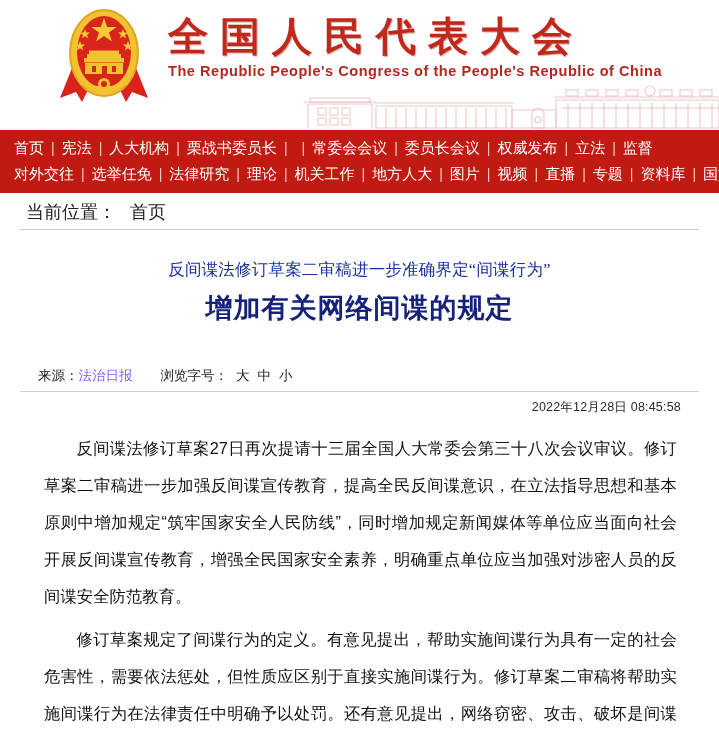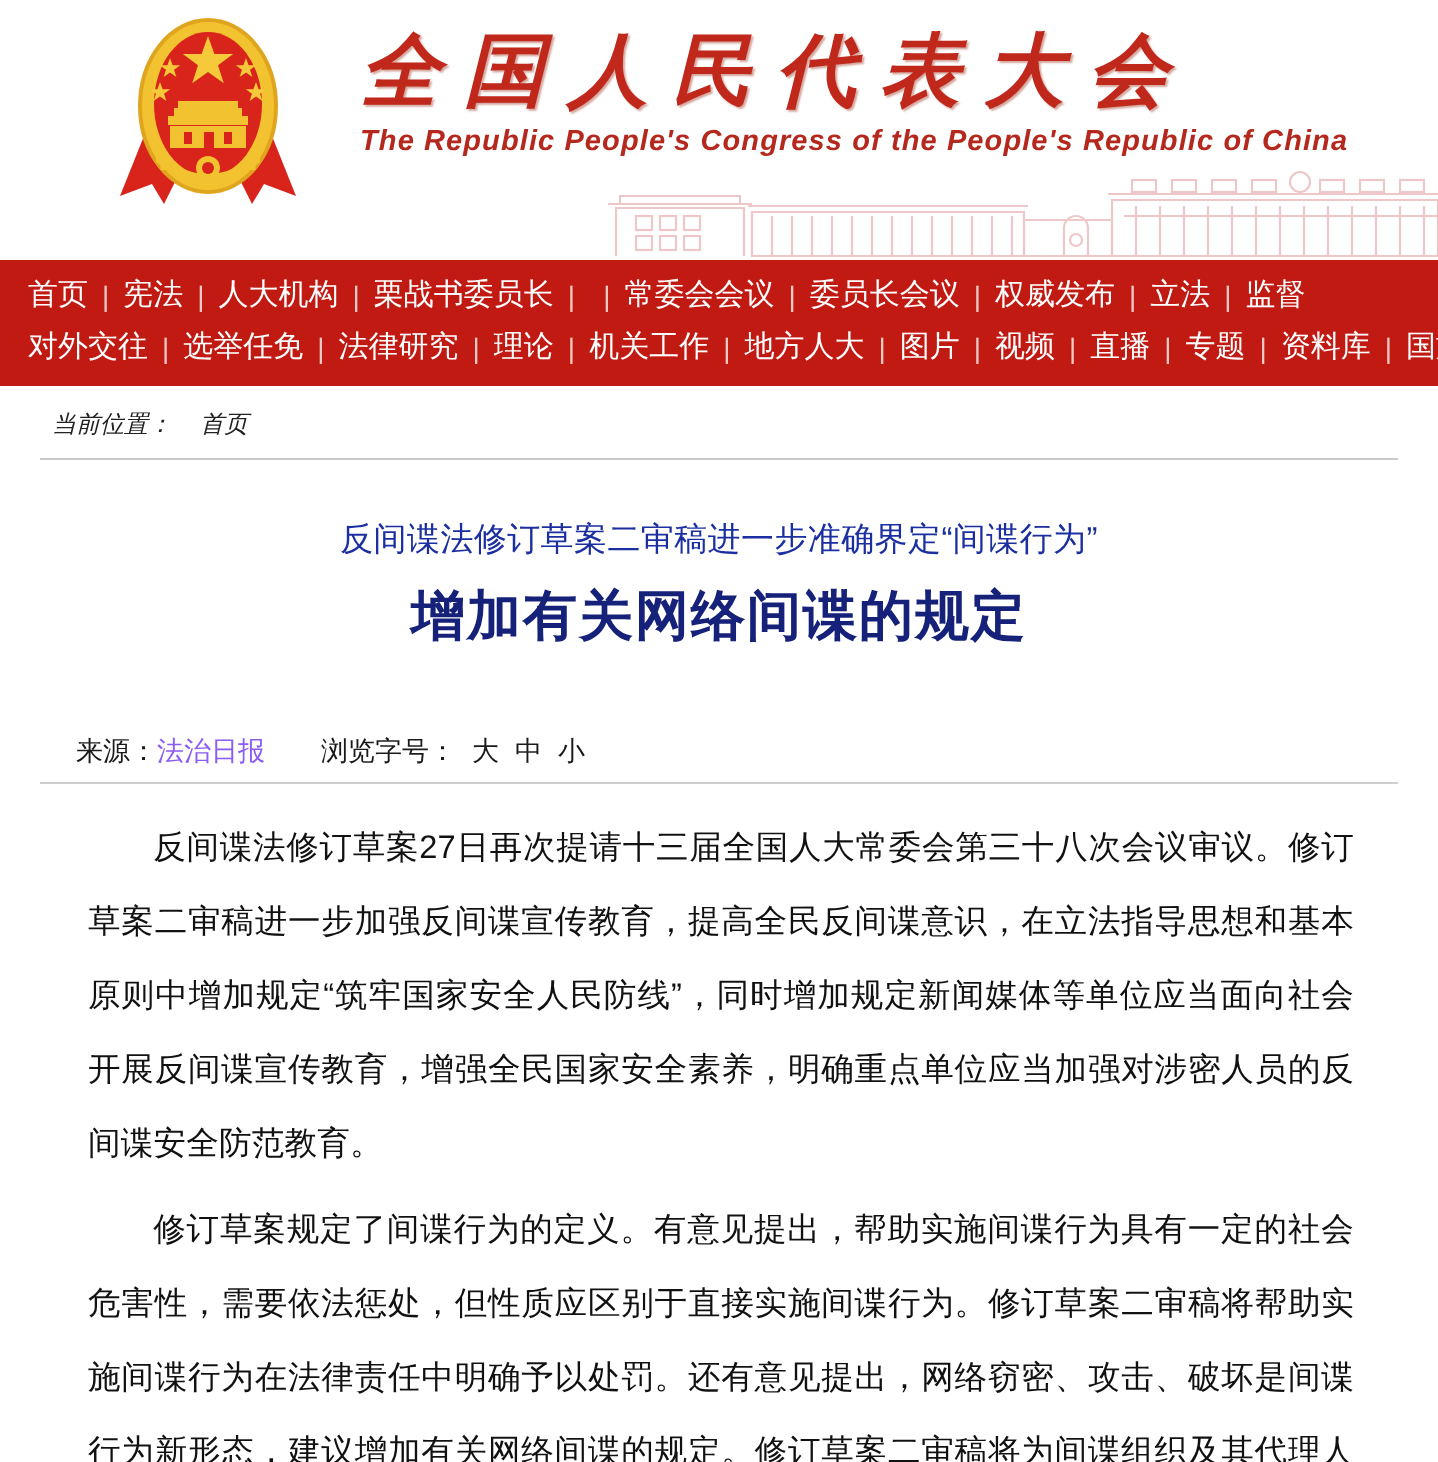--- a/index.html
+++ b/index.html
@@ -28,23 +28,22 @@
     opacity: 1;
     pointer-events: none;
   }
   .emblem-wrap {
     position: absolute;
     left: 52px; top: 6px;
     width: 104px; height: 104px;
   }
   .header-text {
     position: absolute;
-    left: 180px; top: 14px;
+    left: 168px; top: 14px;
     width: 540px;
-    font-style: italic;
   }
   .cn-title {
     font-family: "Liberation Sans", "DejaVu Sans", sans-serif;
     font-weight: bold;
     font-size: 40px;
     line-height: 44px;
     color: #c0281c;
     letter-spacing: 12px;
     text-shadow: 1px 1px 1px rgba(160,60,40,0.45);
     white-space: nowrap;
@@ -88,25 +87,24 @@
     padding: 0 7px;
   }
 
   
   .breadcrumb-bar {
     width: 719px;
     padding: 10px 0 8px 26px;
     background: #ffffff;
   }
   .breadcrumb {
-    font-size: 12px;
+    font-size: 18px;
     color: #222222;
     line-height: 18px;
     white-space: nowrap;
-    font-style: italic;
   }
   .breadcrumb .crumb-link {
     color: #222222;
     text-decoration: none;
     cursor: pointer;
     margin-left: 14px;
   }
   .hr-gray {
     width: 679px;
     margin: 0 auto;
@@ -117,21 +115,21 @@
   
   .article {
     width: 719px;
     padding: 0 20px;
   }
   .title-block {
     padding: 28px 0 10px 0;
     text-align: center;
   }
   .subtitle {
-    font-family: Liberation Sans, sans-serif;
+    font-family: Liberation Serif, serif;
     font-size: 16.5px;
     line-height: 24px;
     color: #1b2fa0;
     font-weight: normal;
     letter-spacing: 0.2px;
   }
   .headline {
     margin-top: 9px;
     font-family: "Liberation Serif", "DejaVu Serif", serif;
     font-size: 27px;
@@ -328,19 +326,20 @@
     <span class="meta-label">来源：</span>
     <span class="meta-value">法治日报</span>
     <span class="meta-gap"></span>
     <span class="meta-label">浏览字号：</span>
     <a class="size-ctrl" href="#">大</a>
     <a class="size-ctrl" href="#">中</a>
     <a class="size-ctrl" href="#">小</a>
   </div>
   <div class="hr-meta"></div>
 
+  <div class="timestamp">2022年12月28日  08:45:58</div>
 
   <div class="body-text">
     <p class="para">反间谍法修订草案27日再次提请十三届全国人大常委会第三十八次会议审议。修订草案二审稿进一步加强反间谍宣传教育，提高全民反间谍意识，在立法指导思想和基本原则中增加规定“筑牢国家安全人民防线”，同时增加规定新闻媒体等单位应当面向社会开展反间谍宣传教育，增强全民国家安全素养，明确重点单位应当加强对涉密人员的反间谍安全防范教育。</p>
     <p class="para">修订草案规定了间谍行为的定义。有意见提出，帮助实施间谍行为具有一定的社会危害性，需要依法惩处，但性质应区别于直接实施间谍行为。修订草案二审稿将帮助实施间谍行为在法律责任中明确予以处罚。还有意见提出，网络窃密、攻击、破坏是间谍行为新形态，建议增加有关网络间谍的规定。修订草案二审稿将为间谍组织及其代理人提供针对关键信息基础设施的网络安全漏洞等信息的行为规定为间谍行为。</p>
   </div>
 
 </article>
 
 </body></html>

